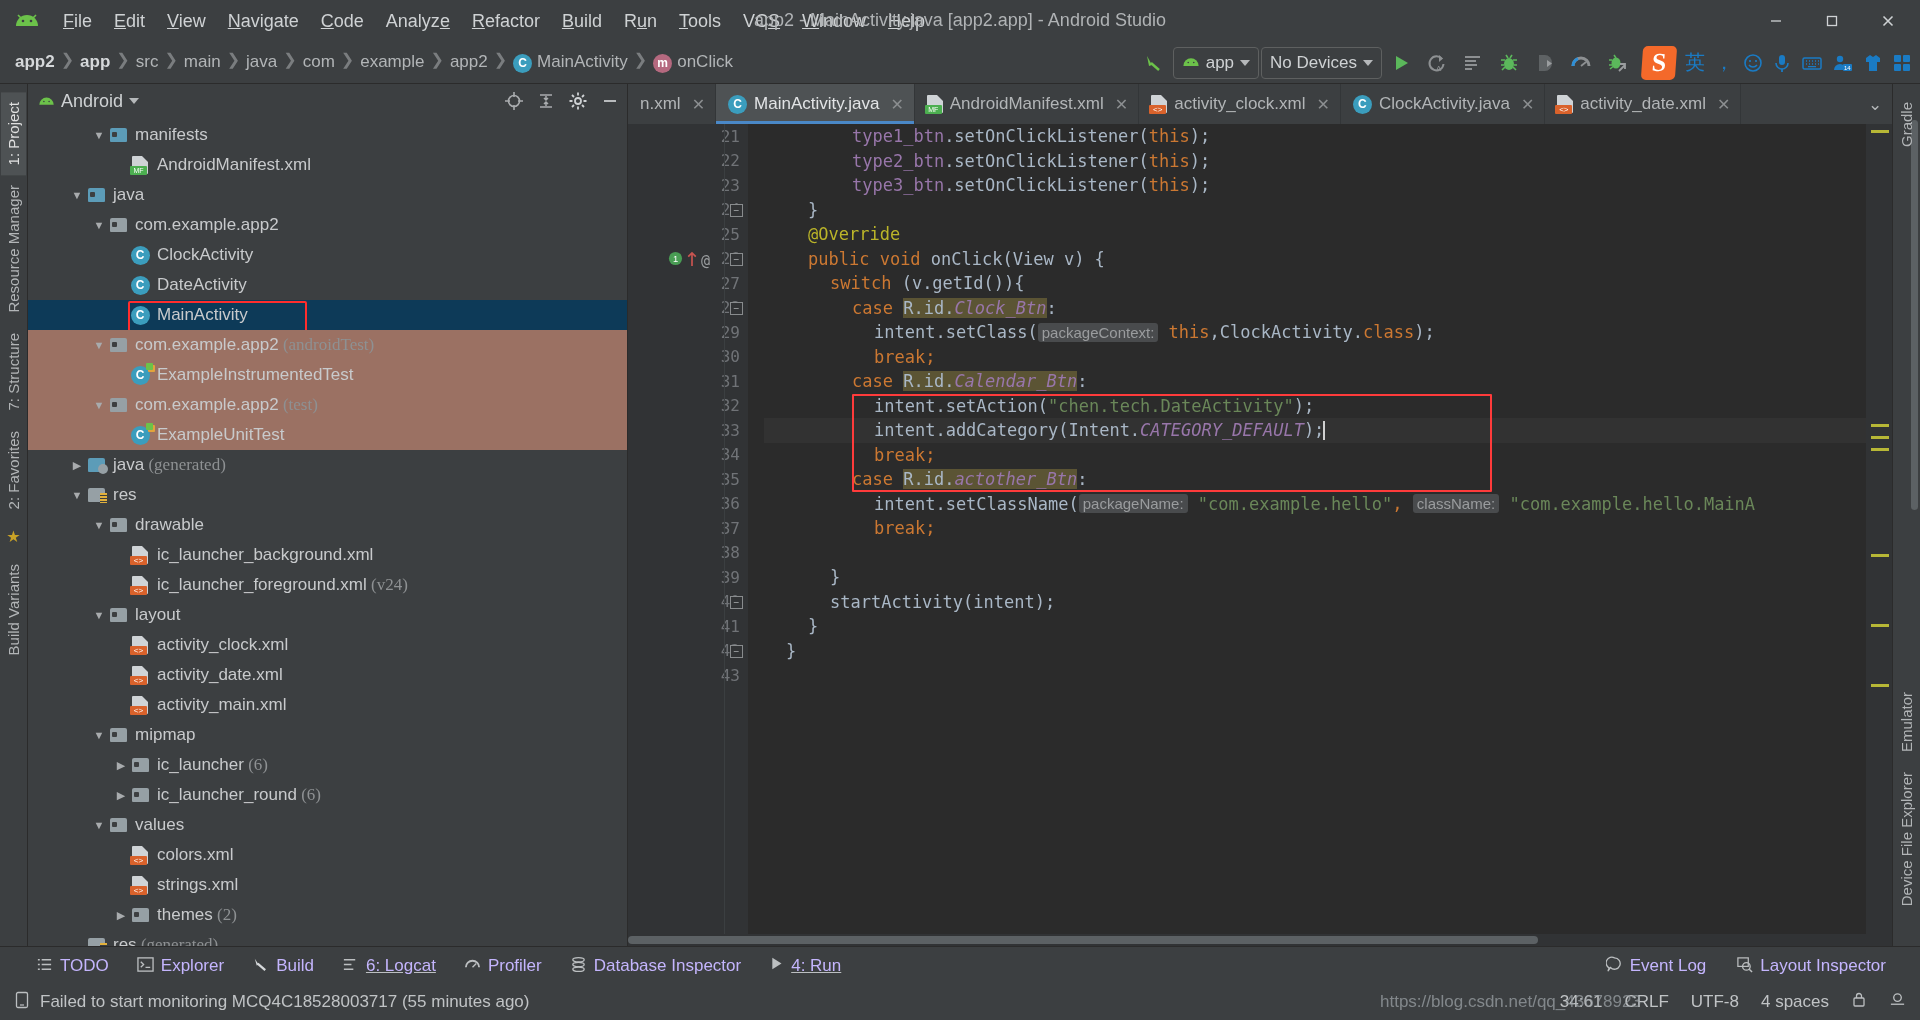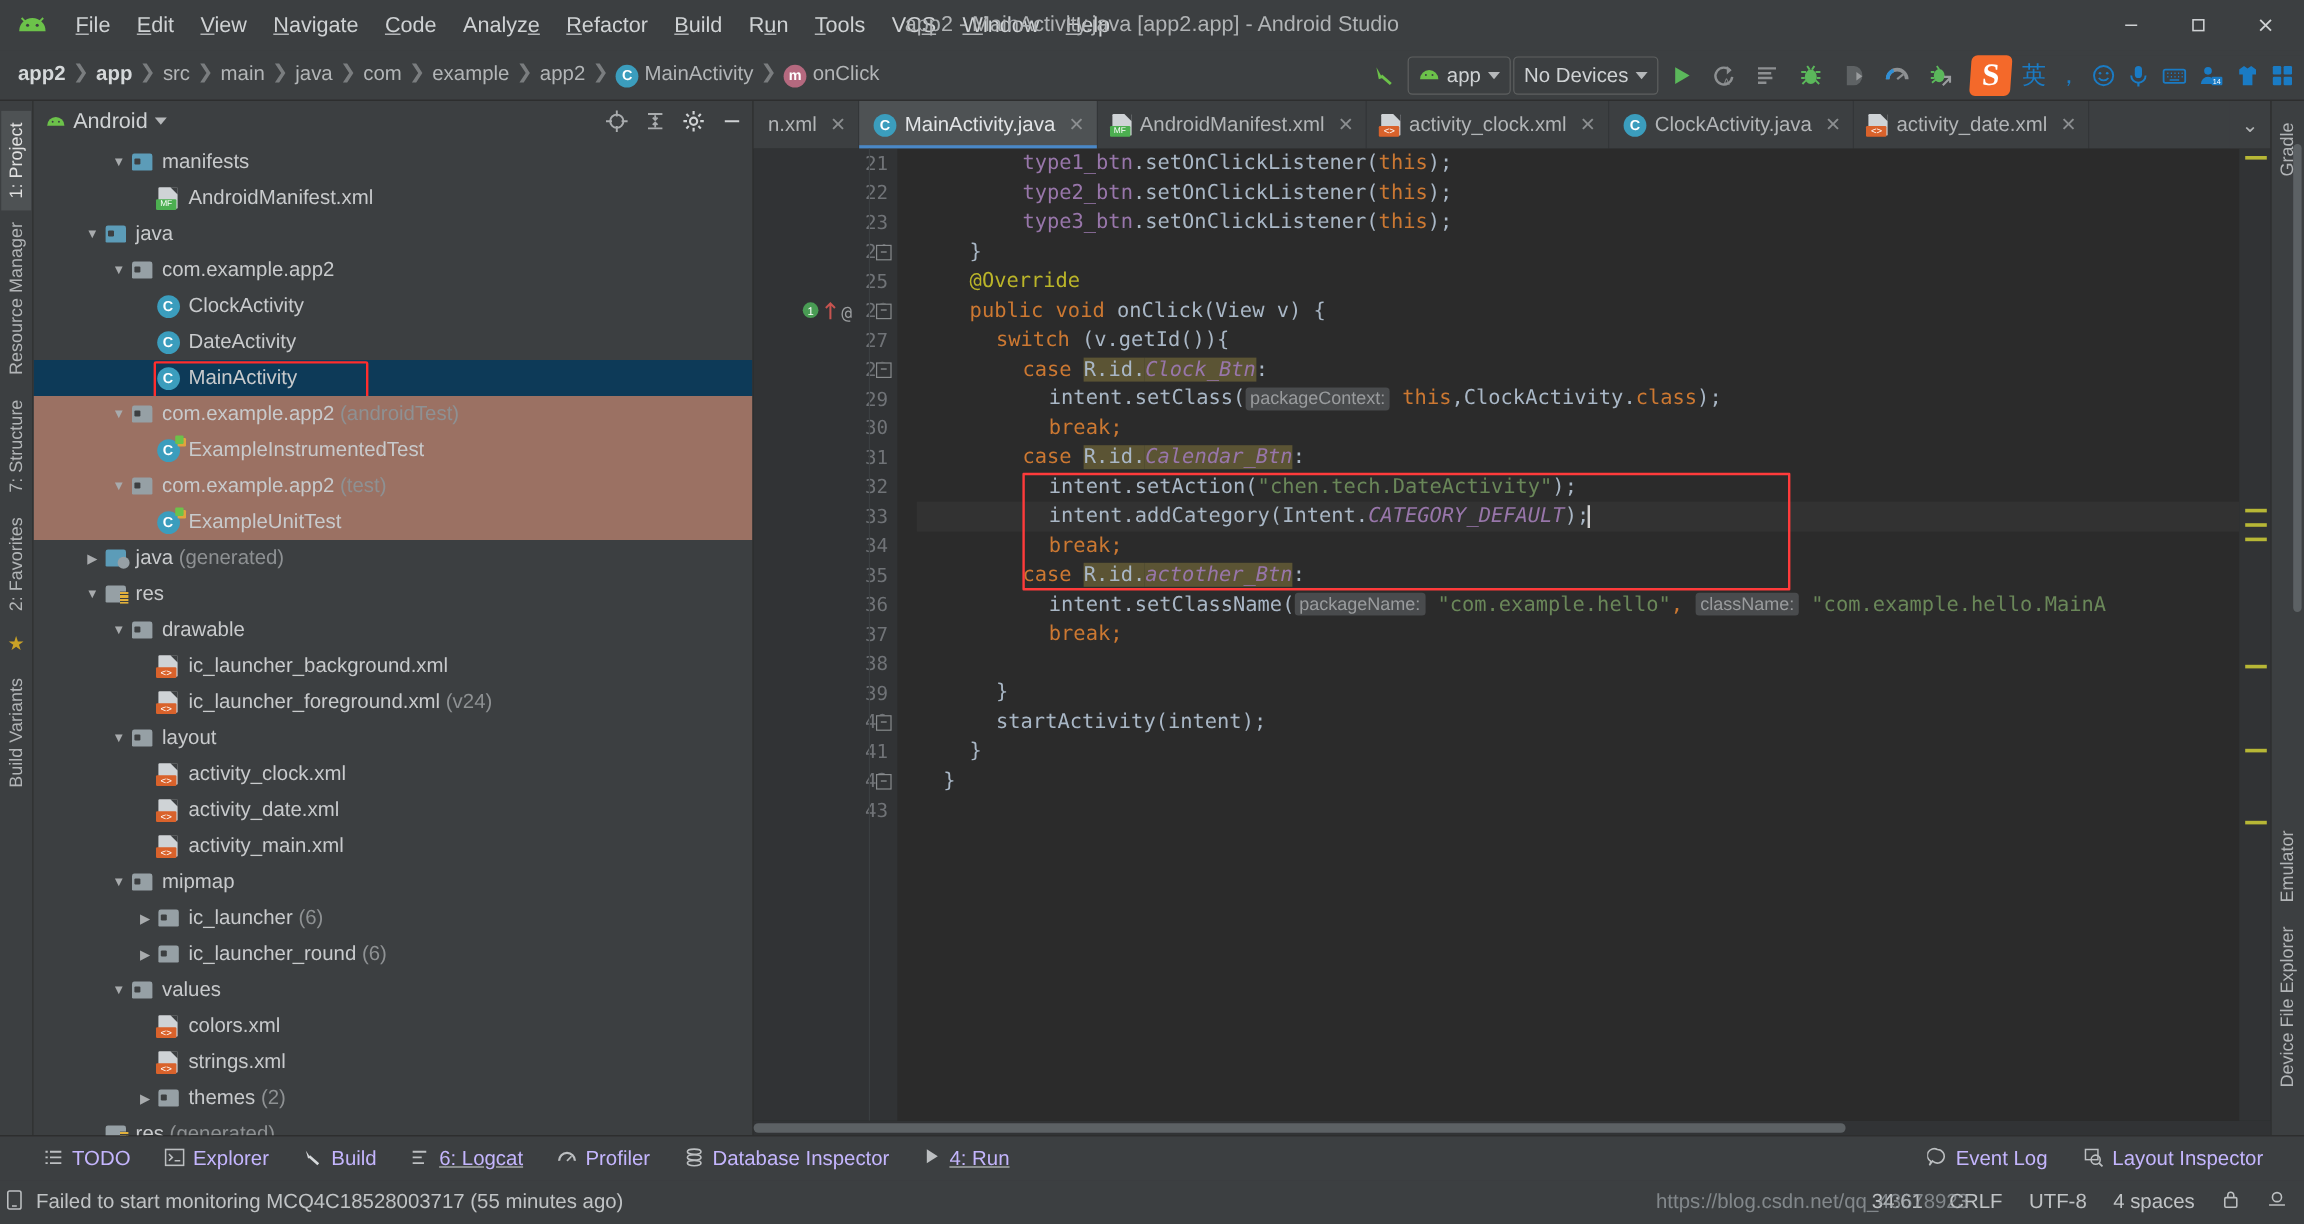--- a/index.html
+++ b/index.html
@@ -89,21 +89,21 @@
   .tree { flex:1; overflow:hidden; position:relative; font-size:17px; padding-top:2px;}
   .row { height:30px; display:flex; align-items:center; white-space:nowrap; color:#c8cacc; position:relative;}
   .row.sel { background:#0d3a58; }
   .row.test { background:#9b7163; }
   .row.redbox::after {
     content:''; position:absolute; border:2px solid #ff2d2d; border-radius:2px;
     left:var(--bx,80px); top:1px; height:28px; width:var(--bw,175px); pointer-events:none;
   }
   .arrow { width:18px; text-align:center; color:#a8abad; font-size:11px; flex:0 0 18px;}
   .ti { width:20px; height:18px; margin-right:7px; flex:0 0 20px; display:inline-flex; align-items:center; justify-content:center;}
-  .dim { color:#8e9193; }
+  .dim { color:#8e9193;font-family:Liberation Serif, serif; }
 
   .folder { width:17px;height:14px; background:#5c9cb8; border-radius:2px 2px 1px 1px; position:relative;}
   .folder.grey { background:#96a0a5; }
   .folder::before{content:'';position:absolute;left:2px;top:4px;width:5px;height:5px;background:#3c3f41;border-radius:1px;}
   .folder.plain::before{display:none;}
   .folder.res{background:#96a0a5;}
   .folder.res::after{content:'';position:absolute;right:-2px;bottom:-1px;width:7px;height:10px;
      background:repeating-linear-gradient(#e2b13c 0 2px,#3c3f41 2px 3px);}
   .folder.gen::after{content:'';position:absolute;right:-3px;bottom:-2px;width:10px;height:10px;border-radius:50%;
      background:#96a0a5;}
@@ -162,21 +162,21 @@
   .mk { position:absolute; right:3px; width:18px; height:3px; }
 
   .hscroll { height:12px; background:#313335; position:relative; flex:0 0 12px; }
   .hscroll .thumb{position:absolute;left:0;top:2px;height:8px;width:72%;background:#5c6164;border-radius:4px;}
 
   
   .toolwin { height:38px; background:#3c3f41; display:flex; align-items:center; padding-left:36px;
              gap:28px; border-top:1px solid #2b2b2b; flex:0 0 38px; font-size:17px;}
   .tw { display:flex; align-items:flex-start; gap:7px; color:#c4b5fd; white-space:nowrap; }
   .toolwin .right { margin-left:auto; display:flex; gap:30px; padding-right:34px; }
-  .statusbar { height:36px; background:#3c3f41; display:flex; align-items:center; padding-left:4px;
+  .statusbar { height:36px; background:#3c3f41; display:flex; align-items:center; padding-left:14px;
                color:#c0c3c5; font-size:17px; flex:0 0 36px; gap:10px; position:relative;}
   .statusbar .right { margin-left:auto; display:flex; align-items:center; gap:22px; padding-right:14px;}
   .wmark { position:absolute; left:1380px; top:8px; color:#9aa0a4; font-size:17px; opacity:.75;
            font-family:"Liberation Sans",sans-serif; white-space:nowrap; }
 </style>
 </head>
 <body>
 
 <div class="app">
 

